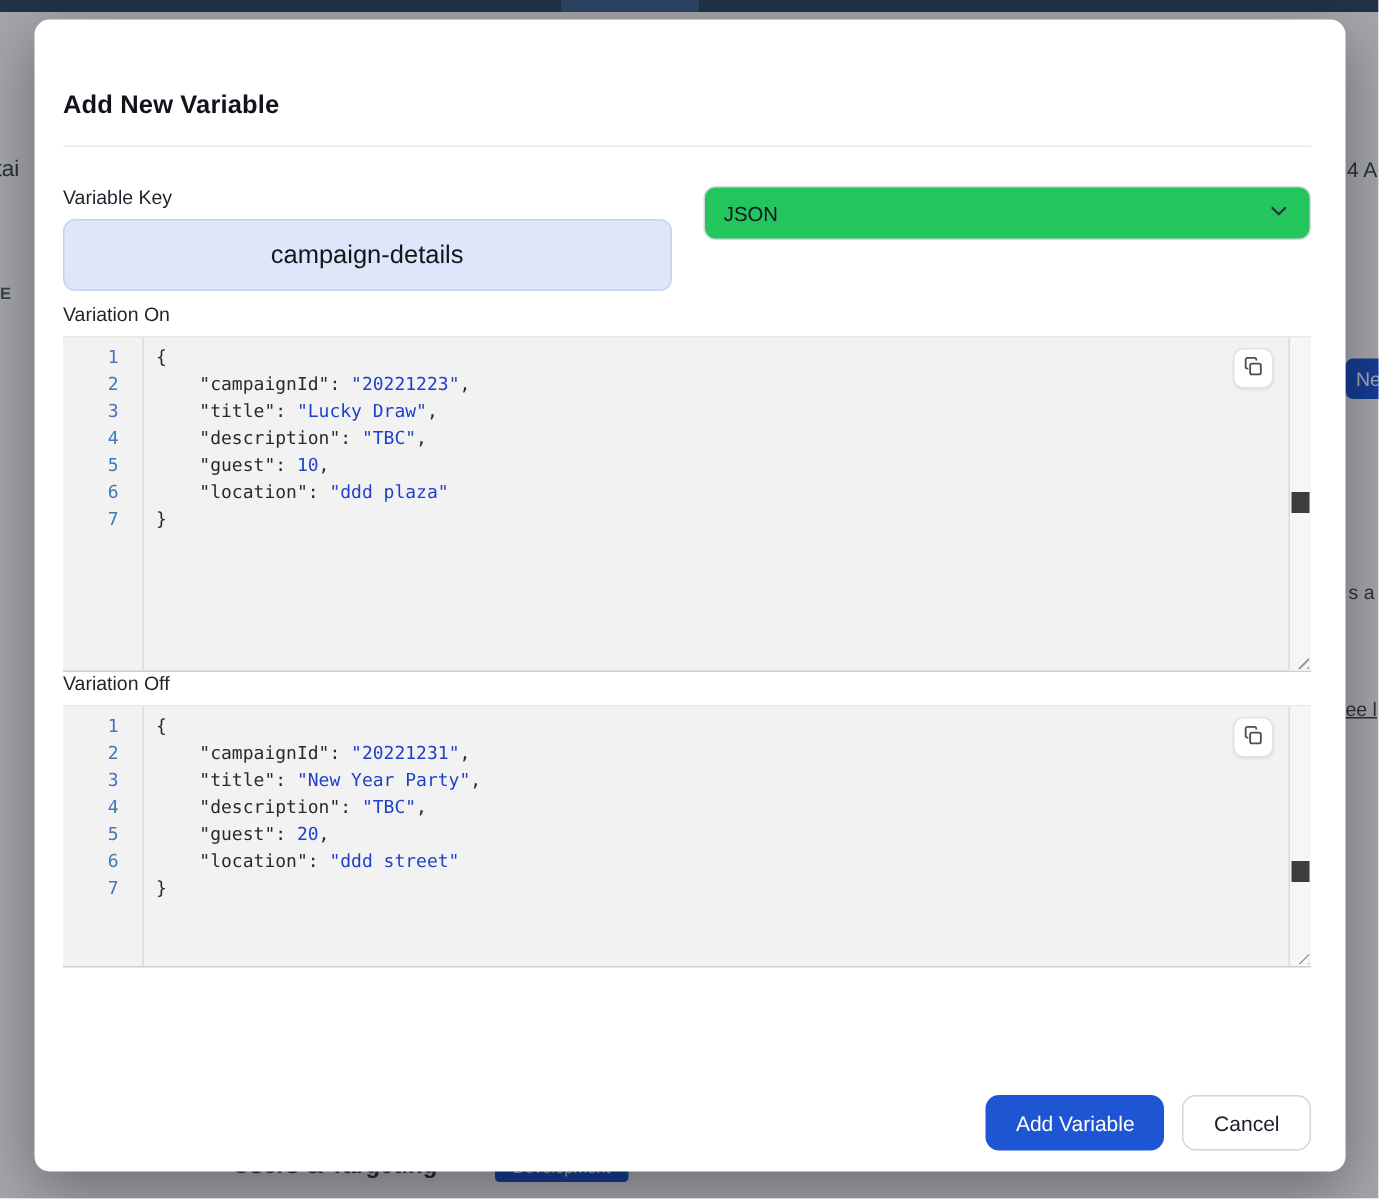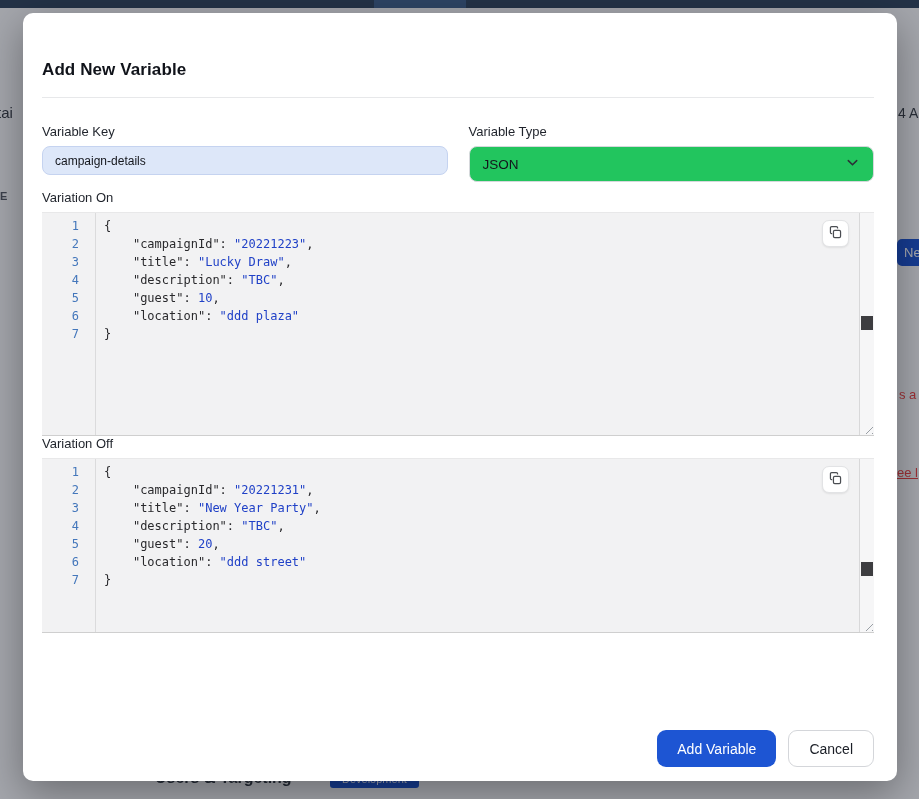--- a/index.html
+++ b/index.html
@@ -13,43 +13,43 @@
   
   .page-behind { position:absolute; inset:0; z-index:0; background:#fbfbfc; }
   .topbar { position:absolute; left:0; top:0; width:919px; height:8px; background:#31455e; }
   .topbar-segment { position:absolute; left:374px; top:0; width:92px; height:8px; background:#41618c; }
   .bg-frag { position:absolute; color:#3a3f47; }
   .frag-left-top   { left:-3px; top:104px; font-size:15px; }
   .frag-left-mid   { left:0; top:190px; font-size:11px; font-weight:bold; color:#565c66; }
   .frag-right-top  { left:898px; top:105px; font-size:14px;text-align:center; }
   .frag-ne-btn { position:absolute; left:897px; top:239px; height:27px; padding:0 4px 0 7px;
     background:#1d55d3; color:#fff; font-size:13px; line-height:27px; border-radius:5px 0 0 5px; }
-  .frag-link { position:absolute; color:#ef4444; font-size:13px; }
+  .frag-link { position:absolute; color:#404040; font-size:13px; }
   .frag-link-1 { left:899px; top:387px; }
   .frag-link-2 { left:897px; top:465px; text-decoration:underline; }
   .frag-bottom-heading { position:absolute; left:155px; top:769px; font-size:16px; font-weight:bold; color:#343b45; }
   .frag-bottom-badge { position:absolute; left:330px; top:770px; background:#1d55d3; color:#eef2ff;
     font-size:11px; padding:3px 12px; border-radius:3px; }
 
   
   .overlay { position:absolute; inset:0; z-index:10; background:rgba(12,18,30,0.36); }
 
   
   .modal { position:absolute; z-index:20; left:23px; top:13px; width:874px; height:768px;
     background:#fff; border-radius:10px; box-shadow:0 12px 40px rgba(0,0,0,0.35);
     display:flex; flex-direction:column; }
   .modal-content { padding:47px 23px 0 19px; display:flex; flex-direction:column; }
   .modal-title { font-size:17px; font-weight:700; color:#10131a; letter-spacing:0.1px; }
   .divider { border:none; border-top:1px solid #e7e8ea; margin-top:17px; }
 
   .fields-row { display:grid; grid-template-columns:1fr 1fr; column-gap:21px; margin-top:26px; }
   .field-label { display:block; font-size:13px; color:#1f232b; margin-bottom:7px; }
-  .text-input { width:100%; height:29px; background:#dde7f9; border:1px solid #c5d3f0;
-    border-radius:8px; padding:0 12px; font-size:12px; color:#14161c;
-    font-family:"Liberation Sans", sans-serif; outline:none; }
+  .text-input { width:100%; height:48px; background:#dde7f9; border:1px solid #c5d3f0;
+    border-radius:8px; padding:0 12px; font-size:17px; color:#14161c;
+    font-family:"Liberation Sans", sans-serif; outline:none;text-align:center; }
   .select-box { width:100%; height:36px; background:#22c55e; border:1px solid #d6d8dc; border-radius:8px;
     display:flex; align-items:center; justify-content:space-between; padding:0 13px;
     font-size:13.5px; color:#14161c; cursor:pointer; }
   .select-box svg { flex:none; }
 
   .section-label { font-size:13px; color:#1f232b; }
   .section-label.first { margin-top:8px; }
 
   
   .code-editor { position:relative; margin-top:7px; background:#f2f2f3;
@@ -106,21 +106,20 @@
   <div class="modal-content">
     <h1 class="modal-title">Add New Variable</h1>
     <hr class="divider">
 
     <div class="fields-row">
       <div class="field">
         <label class="field-label">Variable Key</label>
         <input class="text-input" type="text" value="campaign-details" style="">
       </div>
       <div class="field">
-        <label class="field-label">Variable Type</label>
         <div class="select-box">
           <span>JSON</span>
           <span>
             <svg width="15" height="15" viewBox="0 0 16 16" fill="none" stroke="#2b2f36" stroke-width="1.6" stroke-linecap="round" stroke-linejoin="round">
                 <path d="M3.5 6l4.5 4.5L12.5 6"></path>
               </svg>
           </span>
         </div>
       </div>
     </div>

